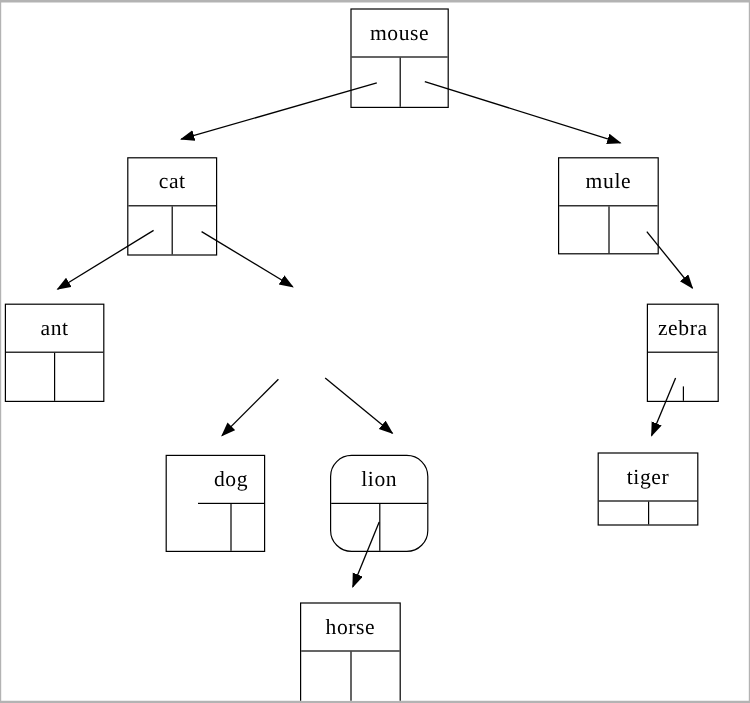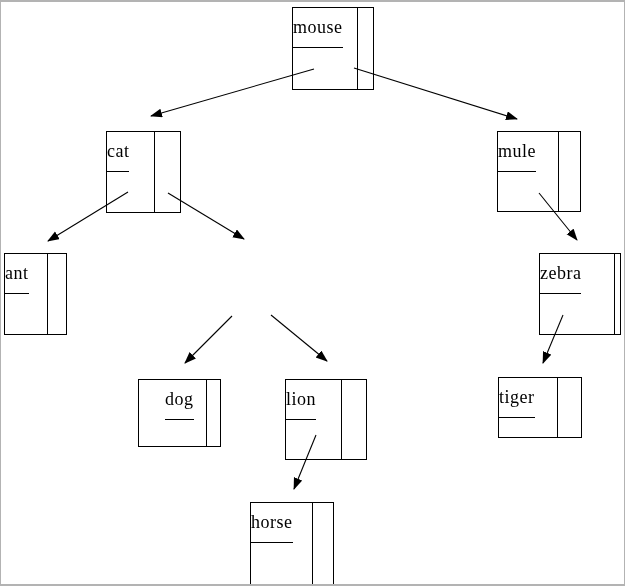--- a/index.html
+++ b/index.html
@@ -41,21 +41,21 @@
     position: absolute;
     left: 0; top: 0;
     width: 625px; height: 586px;
     z-index: 1;
   }
   .node {
     position: absolute;
     border: 1px solid var(--line);
     background: var(--bg);
     display: flex;
-    flex-direction: row;
+    flex-direction: column;
   }
   .node-label {
     height: 40px;
     border-bottom: 1px solid var(--line);
     display: flex;
     align-items: center;
     justify-content: center;
     font-size: 18px;
     color: var(--text);
     letter-spacing: 0.5px;
@@ -95,49 +95,49 @@
           <div class="cell cell-right"></div>
         </div>
       </div>
       <div class="node" style="left: 105px; top: 129px; width: 75px; height: 82px;">
         <div class="node-label">cat</div>
         <div class="node-cells">
           <div class="cell cell-left"></div>
           <div class="cell cell-right"></div>
         </div>
       </div>
-      <div class="node" style="left: 496px; top: 129px; width: 84px; height: 81px;">
+      <div class="node" style="left: 464px; top: 129px; width: 84px; height: 81px;">
         <div class="node-label">mule</div>
         <div class="node-cells">
           <div class="cell cell-left"></div>
           <div class="cell cell-right"></div>
         </div>
       </div>
-      <div class="node" style="left: 3px; top: 251px; width: 63px; height: 82px;">
+      <div class="node" style="left: 3px; top: 251px; width: 83px; height: 82px;">
         <div class="node-label">ant</div>
         <div class="node-cells">
           <div class="cell cell-left"></div>
           <div class="cell cell-right"></div>
         </div>
       </div>
-      <div class="node" style="left: 538px; top: 251px; width: 82px; height: 82px; gap: 28px;">
+      <div class="node" style="left: 538px; top: 251px; width: 60px; height: 82px; gap: 28px;">
         <div class="node-label">zebra</div>
         <div class="node-cells">
           <div class="cell cell-left"></div>
           <div class="cell cell-right"></div>
         </div>
       </div>
-      <div class="node" style="left: 137px; top: 377px; width: 83px; height: 68px; padding-left: 26px;">
+      <div class="node" style="left: 137px; top: 377px; width: 83px; height: 81px; padding-left: 26px;">
         <div class="node-label">dog</div>
         <div class="node-cells">
           <div class="cell cell-left"></div>
           <div class="cell cell-right"></div>
         </div>
       </div>
-      <div class="node" style="left: 284px; top: 377px; width: 82px; height: 81px;">
+      <div class="node" style="left: 274px; top: 377px; width: 82px; height: 81px; border-radius: 18px;">
         <div class="node-label">lion</div>
         <div class="node-cells">
           <div class="cell cell-left"></div>
           <div class="cell cell-right"></div>
         </div>
       </div>
       <div class="node" style="left: 497px; top: 375px; width: 84px; height: 61px;">
         <div class="node-label">tiger</div>
         <div class="node-cells">
           <div class="cell cell-left"></div>

